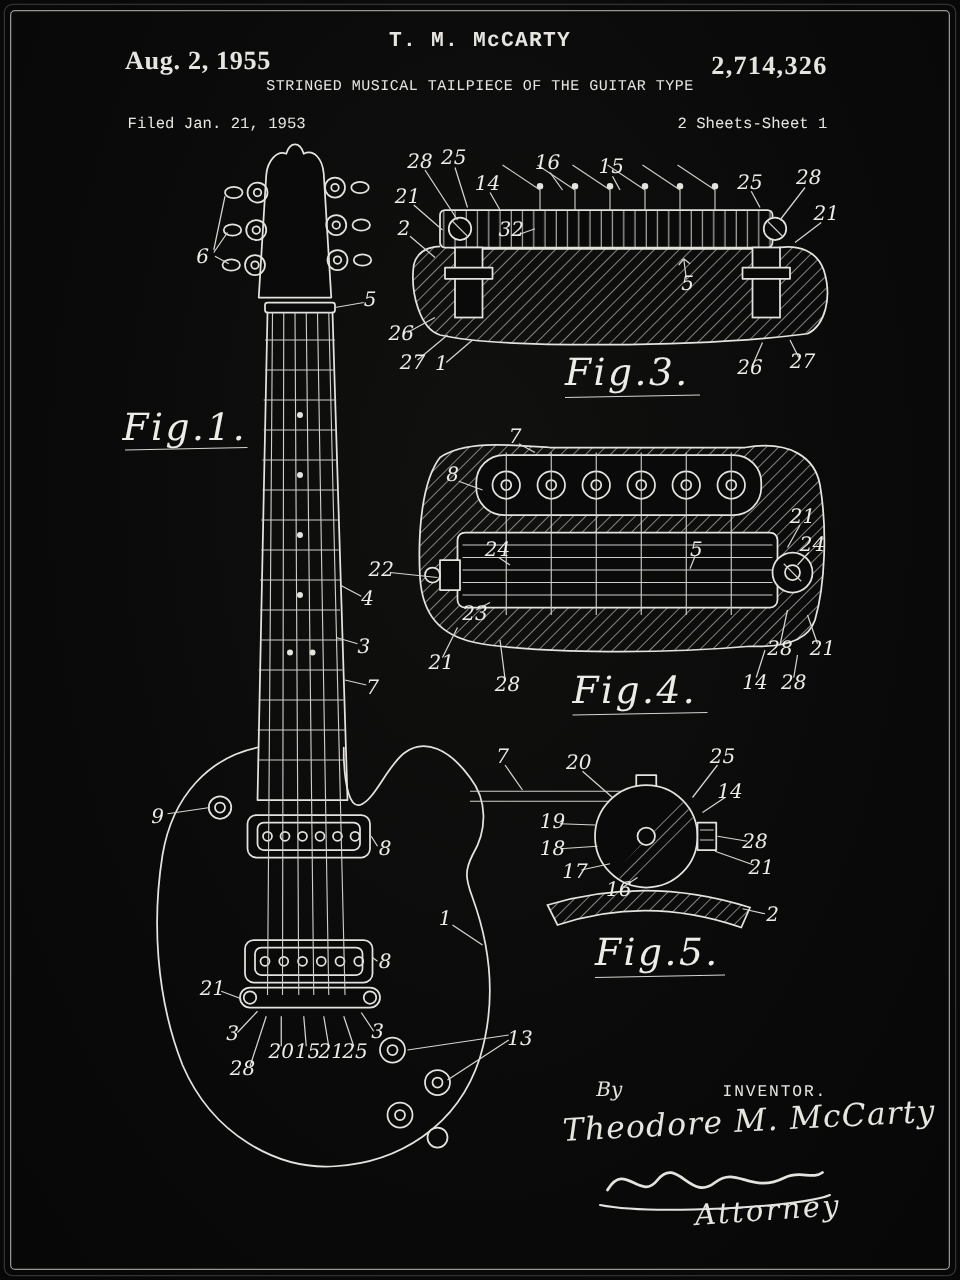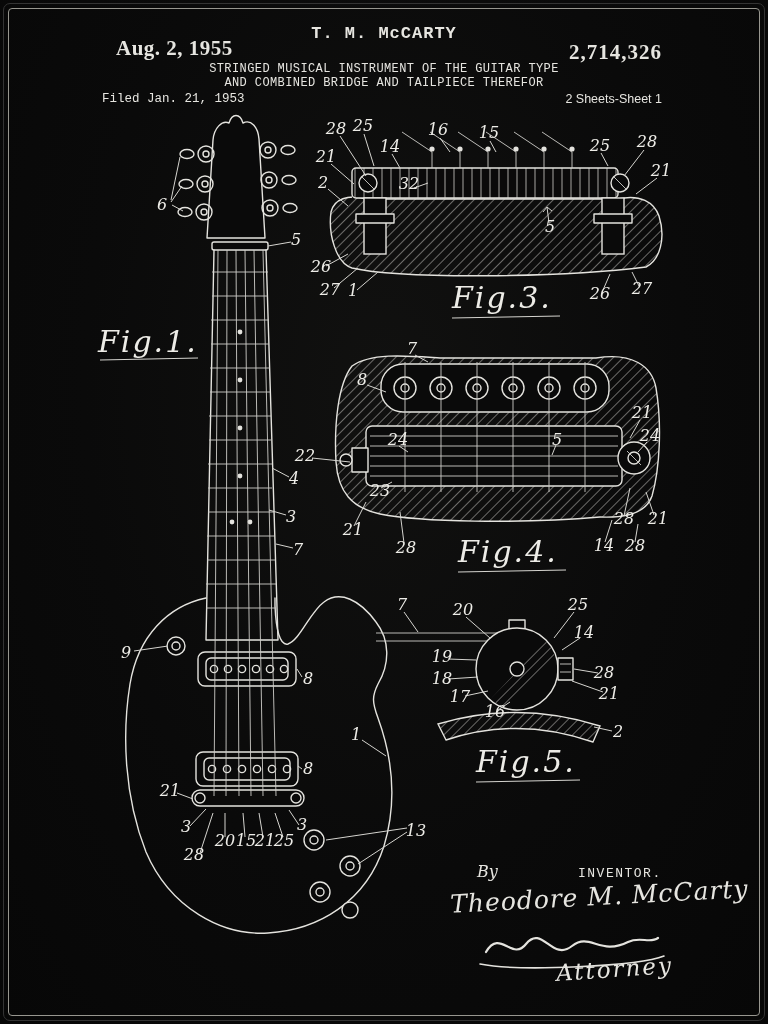--- a/index.html
+++ b/index.html
@@ -2,27 +2,27 @@
 <html><head>
 <meta charset="utf-8">
 <style>
   *{margin:0;padding:0;box-sizing:border-box}
   html,body{width:768px;height:1024px;background:#000;font-family:"Liberation Serif",serif}
   .page{position:relative;width:768px;height:1024px;overflow:hidden;color:#e6e5e0;
         background:radial-gradient(ellipse at 50% 38%, #111110 0%, #0a0a0a 55%, #070707 100%)}
   .frame-outer{position:absolute;inset:3px;border:1px solid #333;border-radius:7px;pointer-events:none}
   .frame{position:absolute;inset:8px;border:1px solid #97968f;border-radius:4px;pointer-events:none;z-index:8}
   .hdr{position:absolute;white-space:nowrap;z-index:6}
-  .h-date{left:116px;top:36px;font-size:21px;font-weight:bold;letter-spacing:.5px}
+  .h-date{left:100px;top:36px;font-size:21px;font-weight:bold;letter-spacing:.5px}
   .h-num{right:106px;top:40px;font-size:21px;font-weight:bold;letter-spacing:1px}
   .h-name{left:0;right:0;top:24px;text-align:center;font-family:"Liberation Mono",monospace;font-size:17px;font-weight:bold;letter-spacing:1px}
   .h-t1{left:0;right:0;top:62px;text-align:center;font-family:"Liberation Mono",monospace;font-size:12px;letter-spacing:.4px}
   .h-t2{left:0;right:0;top:76px;text-align:center;font-family:"Liberation Mono",monospace;font-size:12px;letter-spacing:.4px}
   .h-filed{left:102px;top:92px;font-family:Liberation Mono, monospace;font-size:12.5px}
-  .h-sheet{right:106px;top:92px;font-family:Liberation Sans, sans-serif;font-size:12.5px}
+  .h-sheet{right:106px;top:92px;font-family:Liberation Mono, monospace;font-size:12.5px}
   #drawing{position:absolute;left:0;top:0;z-index:3}
   .watermark{position:absolute;left:50%;top:512px;transform:translate(-50%,-50%);
              font-family:"DejaVu Serif",serif;font-weight:bold;font-size:100px;letter-spacing:10px;
              color:rgba(158,158,158,.45);z-index:5;white-space:nowrap;pointer-events:none}
   .s-inv{position:absolute;left:578px;top:866px;font-family:"Liberation Mono",monospace;font-size:13px;letter-spacing:1.5px;z-index:6}
   .s-name{position:absolute;left:450px;top:882px;font-family:"DejaVu Serif",serif;font-style:italic;font-size:25px;letter-spacing:1px;transform:rotate(-3deg);z-index:6}
   .s-by{position:absolute;left:477px;top:862px;font-family:"DejaVu Serif",serif;font-style:italic;font-size:16px;z-index:6}
   .s-att{position:absolute;left:556px;top:956px;font-family:"DejaVu Serif",serif;font-style:italic;font-size:23px;letter-spacing:2px;transform:rotate(-4deg);z-index:6}
   
   .draw{stroke:#e4e3de;stroke-width:1.4;fill:none;stroke-linecap:round;stroke-linejoin:round}
@@ -38,22 +38,21 @@
 </head>
 <body>
 
 <div class="page">
   <div class="frame-outer"></div>
   <div class="frame"></div>
 
   <div class="hdr h-date">Aug. 2, 1955</div>
   <div class="hdr h-name">T. M. McCARTY</div>
   <div class="hdr h-num">2,714,326</div>
-  <div class="hdr h-t1">STRINGED MUSICAL INSTRUMENT OF THE GUITAR TYPE</div>
-  <div class="hdr h-t2">AND COMBINED BRIDGE AND TAILPIECE THEREFOR</div>
+  <div class="hdr h-t1">STRINGED MUSICAL TAILPIECE OF THE GUITAR TYPE</div>
   <div class="hdr h-filed">Filed Jan. 21, 1953</div>
   <div class="hdr h-sheet">2 Sheets-Sheet 1</div>
 
   <svg id="drawing" width="768" height="1024" viewBox="0 0 768 1024">
     <defs>
       <pattern id="hatch" width="7" height="7" patternUnits="userSpaceOnUse" patternTransform="rotate(45)">
         <line x1="0" y1="0" x2="0" y2="7" stroke="#c9c8c3" stroke-width="1"></line>
       </pattern>
       <pattern id="vhatch" width="9" height="9" patternUnits="userSpaceOnUse">
         <line x1="4" y1="0" x2="4" y2="9" stroke="#b9b8b3" stroke-width=".9"></line>

